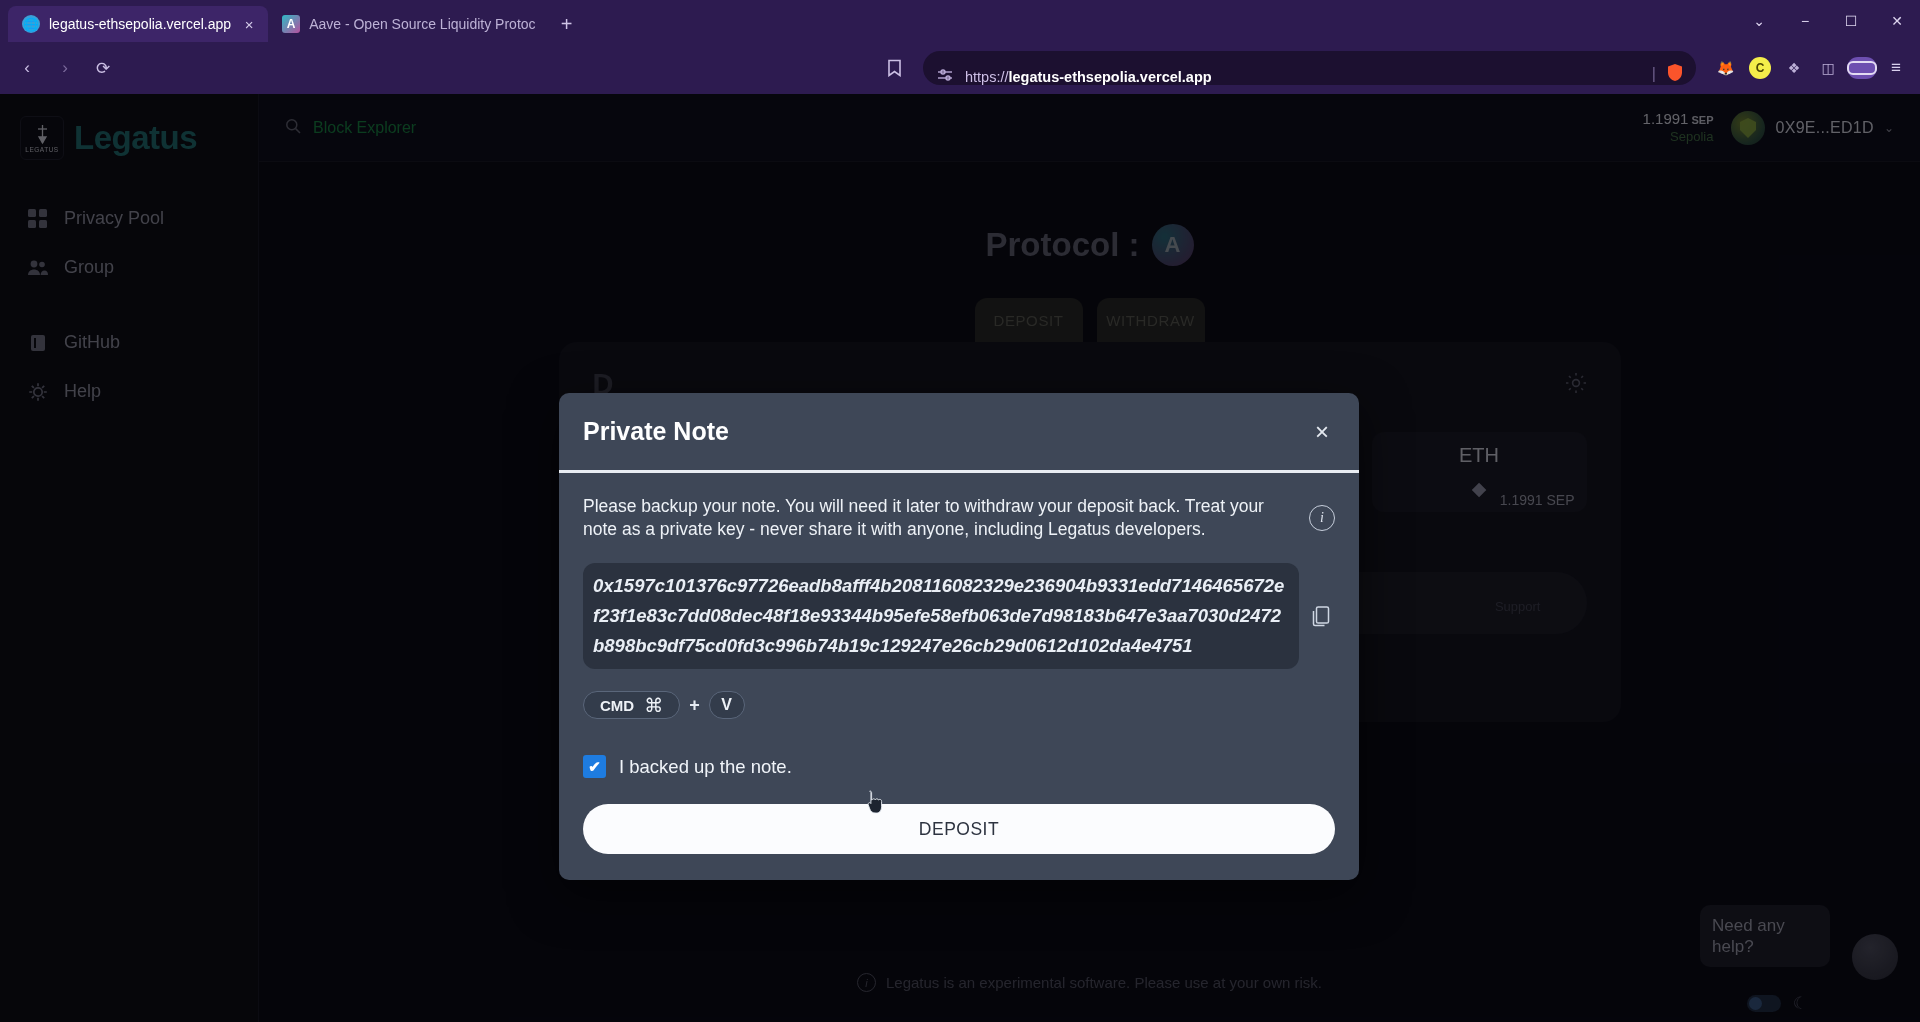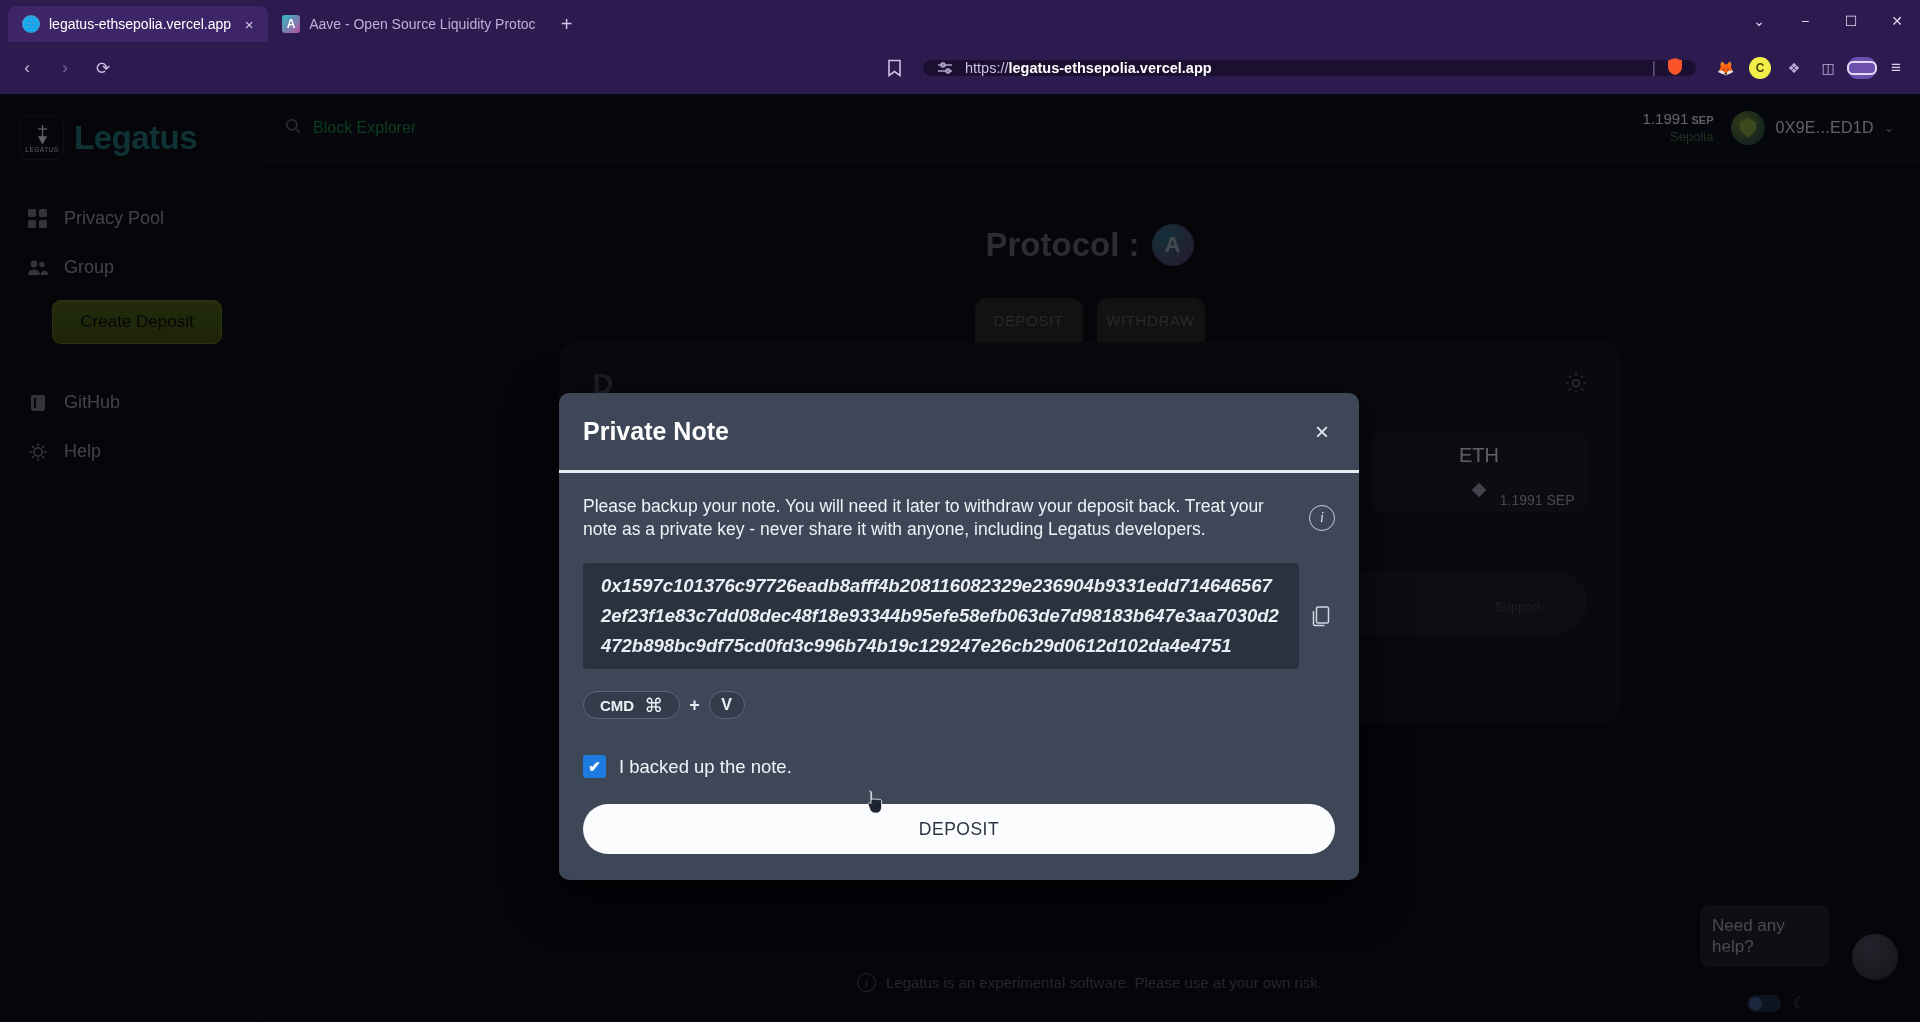--- a/index.html
+++ b/index.html
@@ -46,22 +46,22 @@
   .navbar {
     height: 52px; background: #2d1b50; display: flex; align-items: center;
     padding: 0 10px; gap: 4px; flex: 0 0 52px;
   }
   .nav-icon {
     width: 34px; height: 34px; display:flex; align-items:center; justify-content:center;
     color: #cbbfe4; border-radius: 6px; font-size: 17px;
   }
   .nav-icon.dim { color: #7b6a9c; }
   .omnibox {
-    flex: 1; height: 16px; background: #1c1030; border-radius: 18px;
-    display: flex; align-items: center; padding: 0 12px; gap: 10px;
+    flex: 1; height: 34px; background: #1c1030; border-radius: 18px;
+    display: flex; align-items: flex-end; padding: 0 12px; gap: 10px;
     margin: 8px 8px; position: relative;
   }
   .omni-url { font-size: 14.5px; color: #cdbfe6; white-space: nowrap; }
   .omni-url b { color: #fff; font-weight: 700; }
   .omni-right { margin-left: auto; display: flex; align-items: center; gap: 10px; }
   .brave-shield { color: #fb542b; font-size: 15px; }
   .ext-icons { display: flex; align-items: center; gap: 6px; padding-left: 4px; }
   .ext-ico { width: 28px; height: 28px; border-radius: 6px; display:flex; align-items:center; justify-content:center; font-size: 14px; }
   .ext-fox { color: #ff7a30; }
   .ext-circle { width: 22px;height:22px;border-radius:50%;background:#f4ee4a;color:#4a4503;font-size:12px;font-weight:700;display:flex;align-items:center;justify-content:center;}
@@ -207,21 +207,21 @@
   .note-desc {
     flex: 1; color: #eef2f7; font-size: 17.5px; line-height: 1.32;
   }
   .info-ico {
     width: 26px; height: 26px; border-radius: 50%; border: 1.6px solid #c6cedb;
     color: #dde3ec; display:flex;align-items:center;justify-content:center;
     font-size: 14px; font-style: italic; font-family: "Liberation Serif", serif; flex: 0 0 26px;
   }
   .note-box-row { display: flex; align-items: center; gap: 8px; margin-top: 22px; }
   .note-box {
-    flex: 1; background: #2b323f; border-radius: 4px; padding: 8px 18px;
+    flex: 1; background: #2b323f; border-radius: 12px; padding: 8px 10px;
     font-style: italic; font-weight: 700; font-size: 18.5px; color: #e9eef5;
     line-height: 1.62; word-break: break-all;
   }
   .copy-btn { width: 28px; height: 30px; display:flex;align-items:center;justify-content:center; color:#cfd7e3; }
   .kbd-row { display: flex; align-items: center; gap: 9px; margin-top: 22px; }
   .kbd {
     height: 28px; border-radius: 18px; background: #333c4b; border: 1px solid #5a667a;
     display: flex; align-items: center; justify-content: center; gap: 10px;
     padding: 0 16px; color: #eef2f7; font-size: 15px; font-weight: 700;
   }
@@ -341,23 +341,20 @@
             <svg width="22" height="18" viewBox="0 0 22 18" fill="#6d6d7c">
                 <circle cx="7" cy="5" r="3.4"></circle>
                 <circle cx="15" cy="5.5" r="2.8"></circle>
                 <path d="M1 16c0-3.3 2.7-5.4 6-5.4s6 2.1 6 5.4z"></path>
                 <path d="M13.6 16c0-2.6 1.6-4.6 4-4.6 2.1 0 3.4 1.6 3.4 4.6z"></path>
               </svg>
           </span>
           <span>Group</span>
         </div>
 
-        <div class="create-deposit-wrap">
-          <div class="create-deposit">Create Deposit</div>
-        </div>
 
         <div class="nav-spacer"></div>
 
         <div class="nav-item">
           <span class="ni-ico">
             <svg width="20" height="20" viewBox="0 0 20 20" fill="#6d6d7c">
                 <rect x="3" y="2" width="14" height="16" rx="2"></rect>
                 <rect x="6" y="5" width="2" height="10" fill="#09090f"></rect>
               </svg>
           </span>

